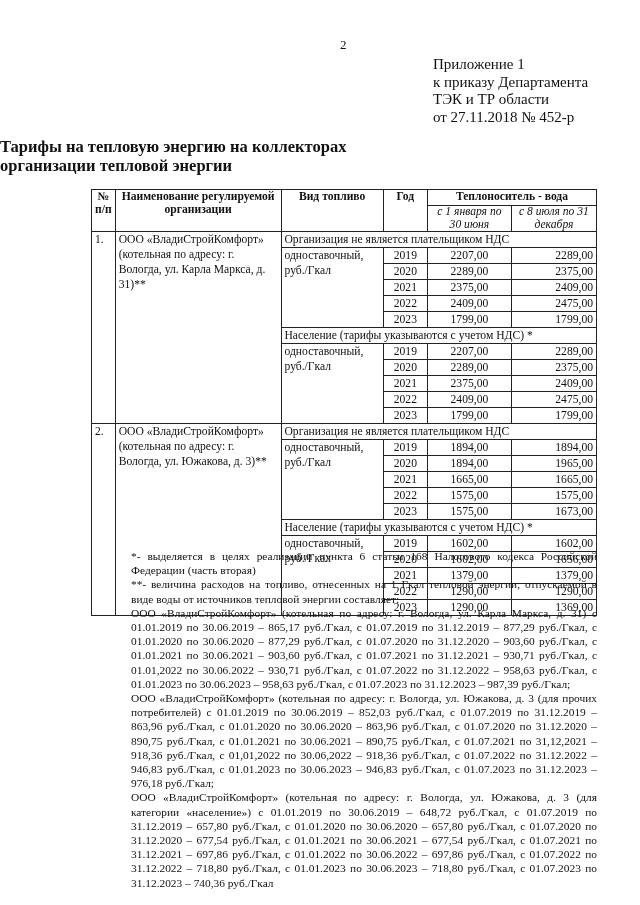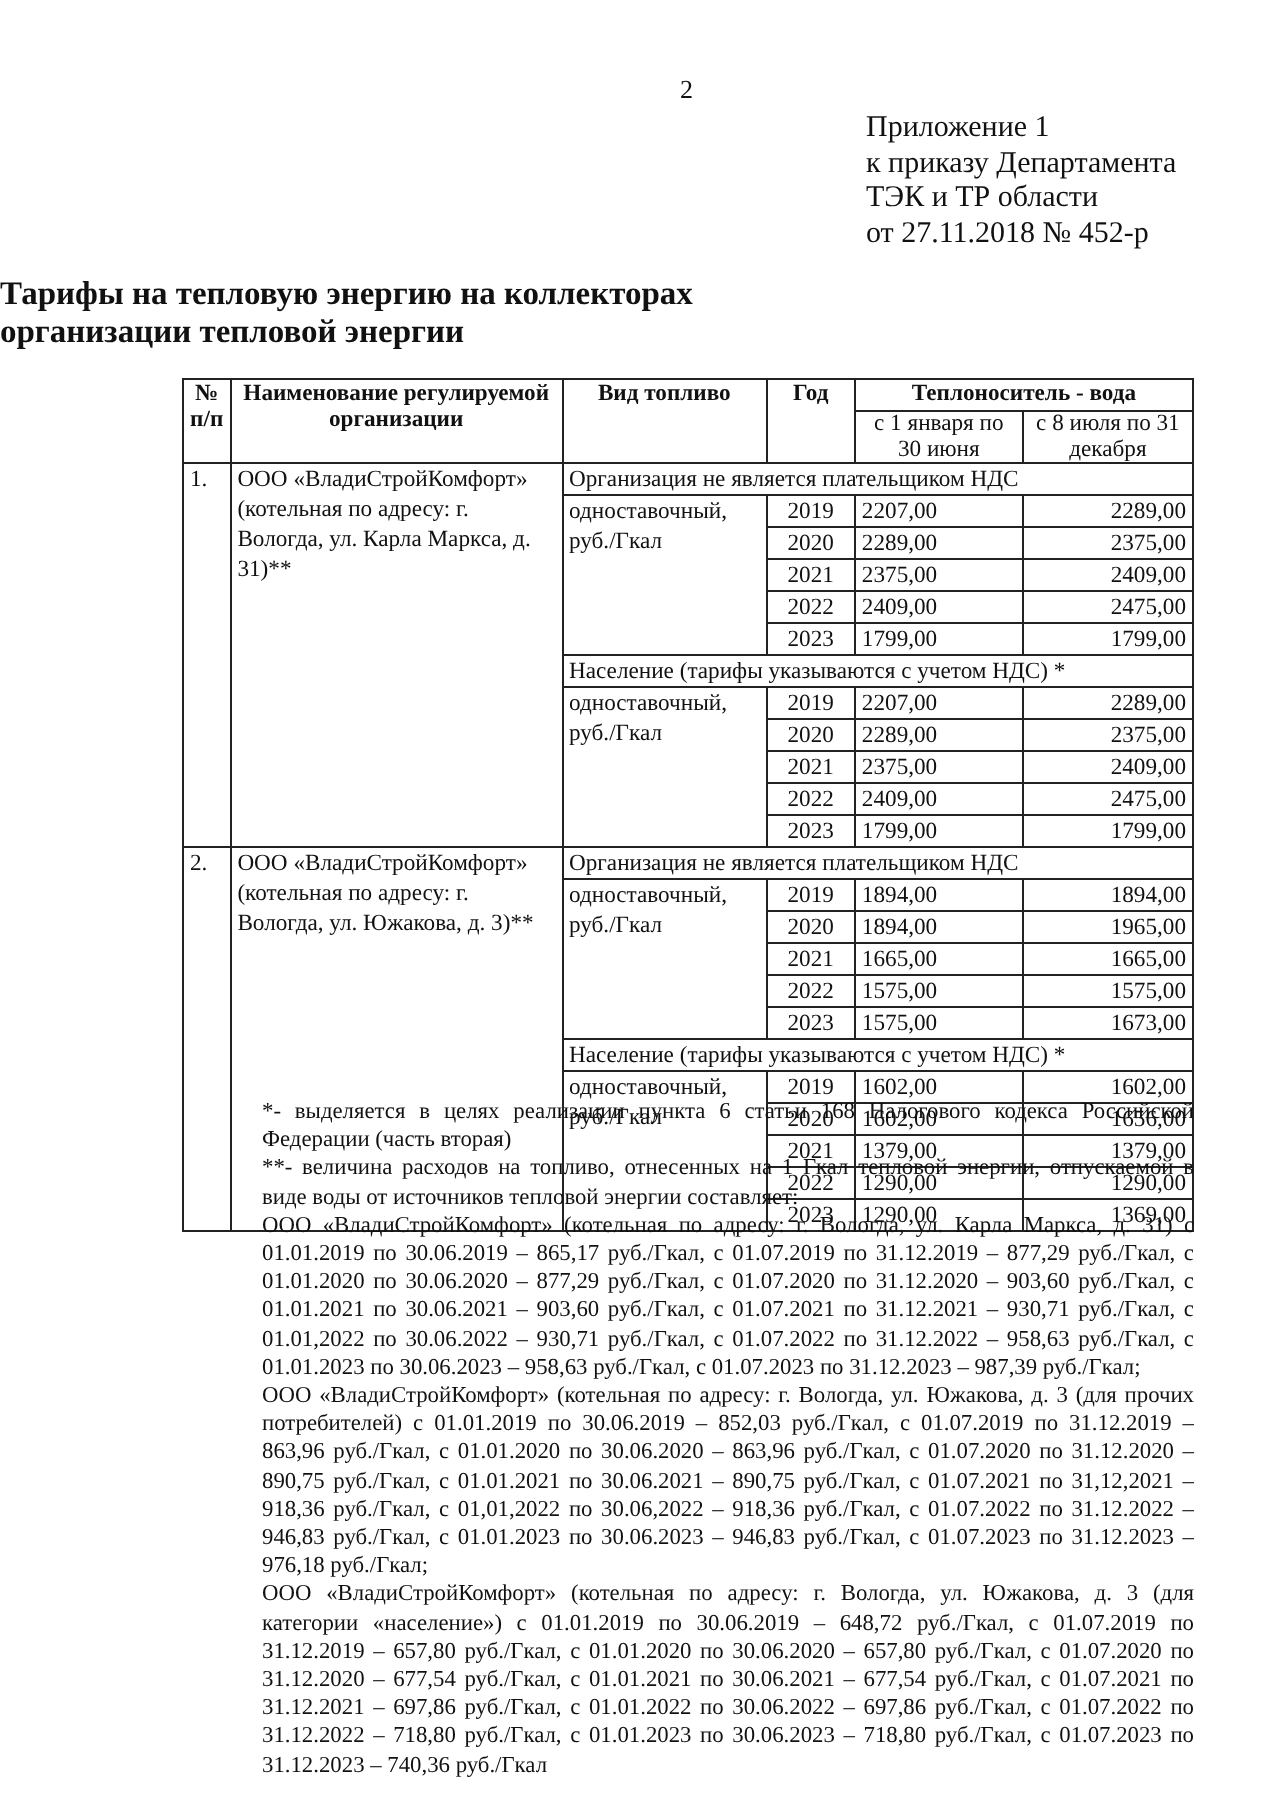--- a/index.html
+++ b/index.html
@@ -12,29 +12,29 @@
   table.tariffs { position: absolute; left: 91px; top: 189px; width: 506px;
                   border-collapse: collapse; font-size: 11.6px; line-height: 13px; table-layout: fixed; }
   table.tariffs td, table.tariffs th { border: 1px solid #222; padding: 0 3px; vertical-align: top; font-weight: normal; }
   table.tariffs th { text-align: center; }
   .c-num { width: 22px; }
   .c-name { width: 154px; }
   .c-type { width: 95px; }
   .c-year { width: 41px; text-align: center; }
   .c-h1 { width: 78px; }
   .c-h2 { width: 79px; }
-  td.val-h1 { text-align: left; }
+  td.val-h1 { text-align: center; }
   td.val-h2 { text-align: right; }
   td.year { text-align: center; }
   tr.data td { height: 15px; line-height: 15px; padding-top:0; padding-bottom:0; }
   tr.section td { height: 15px; line-height: 15px; }
   td.name { padding-top: 2px; }
   td.type { padding-top: 1px; }
   tr.hdr1 th { height: 15px; font-weight: bold; }
-  tr.hdr2 th { line-height: 12.5px; }
+  tr.hdr2 th { line-height: 12.5px; font-style: italic; }
   .notes { position: absolute; left: 91px; top: 549px; width: 506px; font-size: 11.4px;
            line-height: 14.2px; text-align: justify; }
   .notes p { margin: 0; padding-left: 40px; }
 </style>
 </head>
 <body>
 
 <div class="page-num">2</div>
 
 <div class="appendix">

